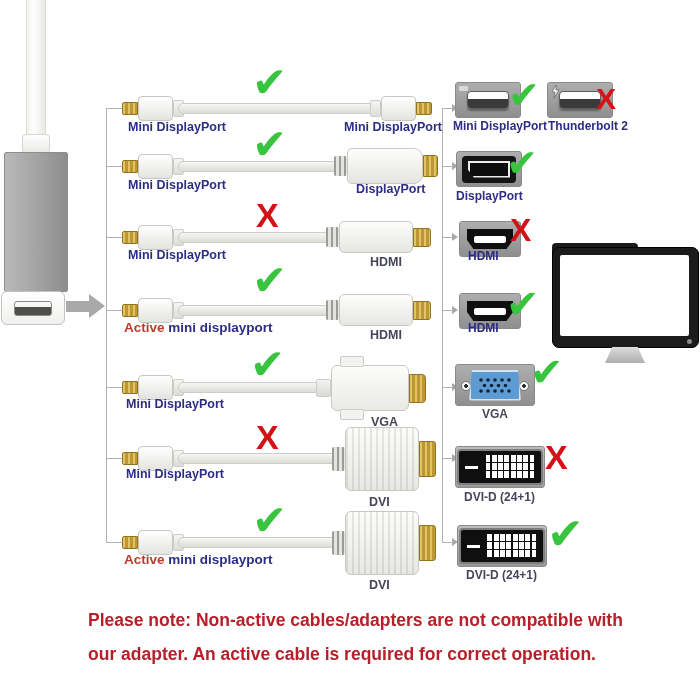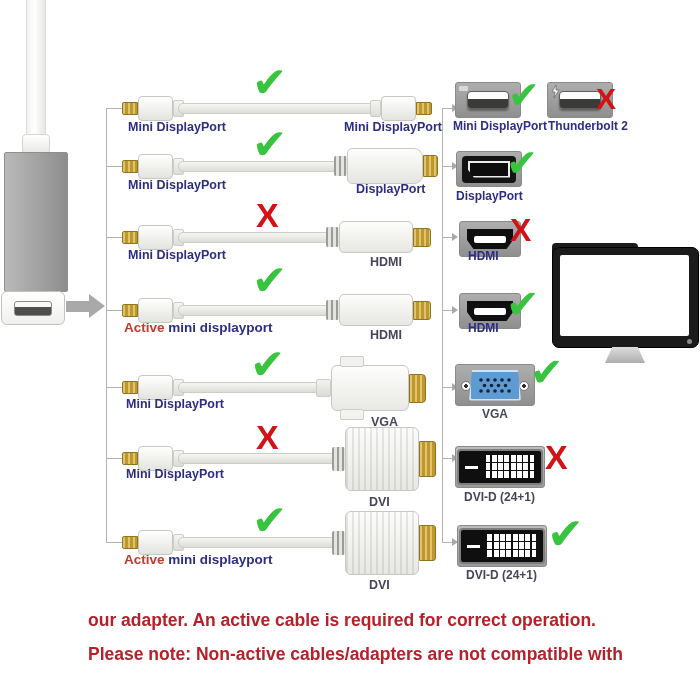--- a/index.html
+++ b/index.html
@@ -333,17 +333,17 @@
   <span class="mark check" style="left:547px;top:512px;font-size:44px;">✔</span>
   <span class="portlbl dark" style="left:466px;top:568px;">DVI-D (24+1)</span>
 
   <div class="mon-tab"></div>
   <div class="mon-bezel"></div>
   <div class="mon-screen"></div>
   <div class="mon-power"></div>
   <div class="mon-stand"></div>
 
   <div class="note">
+    <div>Please note: Non-active cables/adapters are not compatible with</div>
     <div>our adapter. An active cable is required for correct operation.</div>
-    <div>Please note: Non-active cables/adapters are not compatible with</div>
   </div>
 
 </div>
 
 </body></html>

